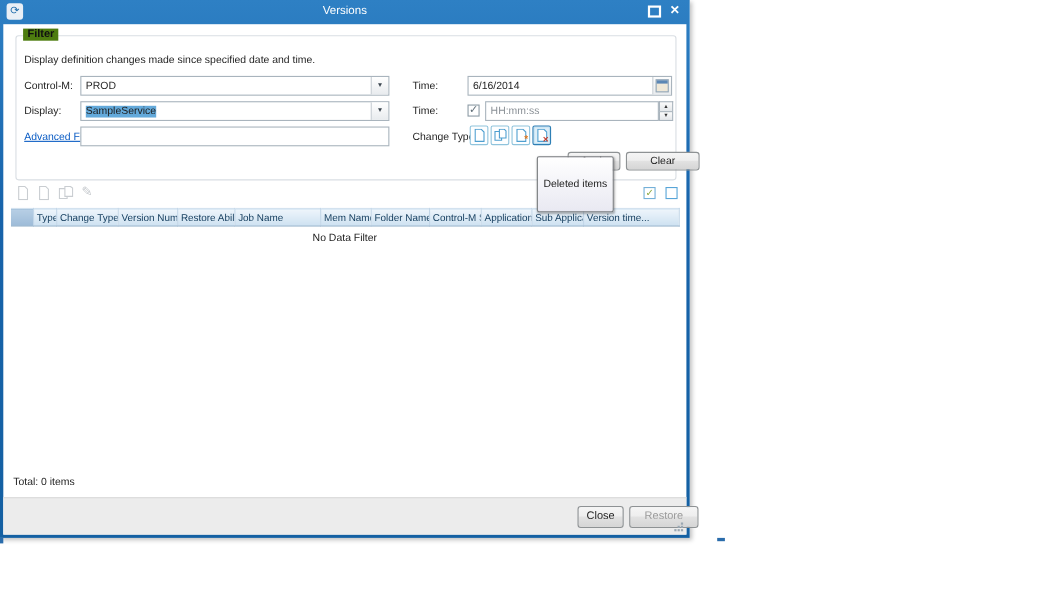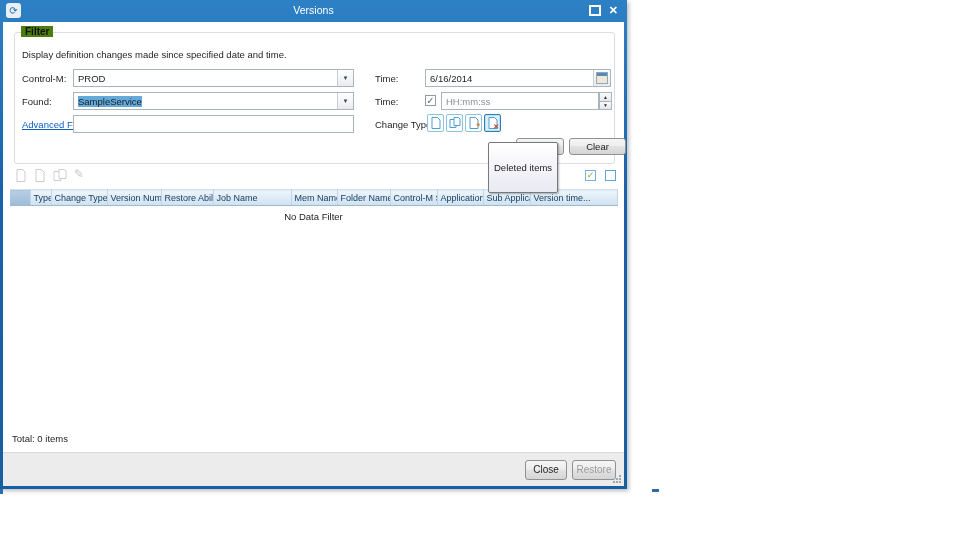--- a/index.html
+++ b/index.html
@@ -85,21 +85,21 @@
              border-bottom:1px solid #9fb9cf;white-space:nowrap;overflow:hidden;}
   .vtable th.first{background:linear-gradient(#b7cfe5,#9dbbd8);}
   .nodata{position:absolute;left:7px;top:189px;width:607px;text-align:center;font-size:9.5px;color:#1a1a1a;}
 
   .total{position:absolute;left:9px;top:411px;font-size:9.5px;}
 
   
   .footer{position:absolute;left:0;top:430px;width:621px;height:34px;background:#ececec;
           border-top:1px solid #d9d9d9;box-sizing:border-box;}
   #btn-close-dlg{left:522px;top:7px;width:42px;}
-  #btn-restore{left:569px;top:7px;width:44px;color:#9b9b9b;}
+  #btn-restore{left:569px;top:7px;width:63px;color:#9b9b9b;}
   .grip{position:absolute;right:2px;bottom:2px;width:10px;height:10px;}
 
   .artifact{position:absolute;background:#2a6cab;}
   #artifact-dash{left:652px;top:489px;width:7px;height:3px;}
   #artifact-corner{left:0px;top:489px;width:3px;height:5px;}
 </style>
 </head>
 <body>
 
 <div id="canvas">
@@ -128,21 +128,21 @@
           <div class="dd">▼</div>
         </div>
         <div class="lbl" style="left:360px;top:40px;">Time:</div>
         <div class="field" style="left:410px;top:36px;width:186px;">
           <div class="val">6/16/2014</div>
           <div class="cal-btn">
             <div class="cal-glyph"></div>
           </div>
         </div>
 
-        <div class="lbl" style="left:7px;top:63px;">Found:</div>
+        <div class="lbl" style="left:7px;top:63px;">Display:</div>
         <div class="combo" style="left:58px;top:59px;width:281px;">
           <div class="val"><span class="sel">SampleService</span></div>
           <div class="dd">▼</div>
         </div>
         <div class="lbl" style="left:360px;top:63px;">Time:</div>
         <div class="cb" style="left:410px;top:62px;">
           <span>✓</span>
         </div>
         <div class="field" style="left:426px;top:59px;width:158px;">
           <div class="ph-right">HH:mm:ss</div>
@@ -176,21 +176,21 @@
           <span class="badge badge-new">*</span>
         </div>
         <div class="ct selected" style="left:469px;top:81px;">
           <svg width="10" height="12" viewBox="0 0 10 12">
               <path d="M1 .5h5.5L9 3v8.5H1z" fill="#ffffff" stroke="#4f9fd0"></path>
             </svg>
           <span class="badge badge-del">✕</span>
         </div>
 
         <div class="btn btn-sm" style="left:501px;top:105px;width:48px;">Apply</div>
-        <div class="btn btn-sm" style="left:554px;top:105px;width:57px;">Clear</div>
+        <div class="btn btn-sm" style="left:554px;top:105px;width:67px;">Clear</div>
         <div class="tooltip">Deleted items</div>
       </div>
 
       <div class="tb-icon" style="left:13px;">
         <svg width="10" height="13" viewBox="0 0 10 13">
             <path d="M1 .5h5.5L9 3v9.5H1z" fill="#ffffff" stroke="#c9cdd1"></path>
           </svg>
       </div>
       <div class="tb-icon" style="left:32px;">
         <svg width="10" height="13" viewBox="0 0 10 13">

